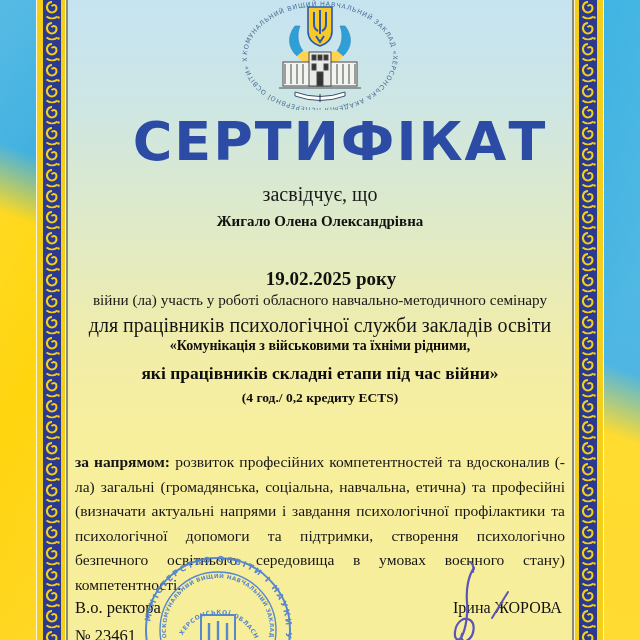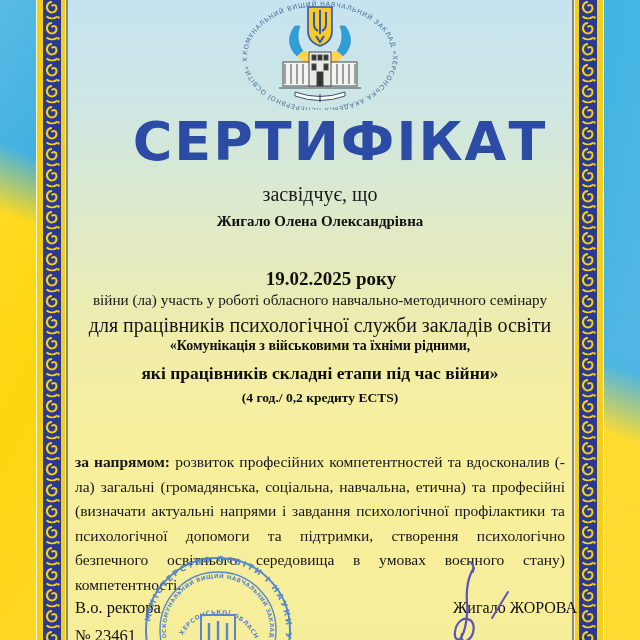--- a/index.html
+++ b/index.html
@@ -143,21 +143,21 @@
   <div class="abs part1">війни (ла) участь у роботі обласного навчально-методичного семінару</div>
   <div class="abs part2">для працівників психологічної служби закладів освіти</div>
   <div class="abs sem1">«Комунікація з військовими та їхніми рідними,</div>
   <div class="abs sem2">які працівників складні етапи під час війни»</div>
   <div class="abs credits">(4 год./ 0,2  кредиту ECTS)</div>
 
   <div class="direction"><b>за напрямом:</b><span> розвиток професійних компетентностей та вдосконалив (-ла) загальні (громадянська, соціальна, навчальна, етична) та професійні (визначати актуальні напрями і завдання психологічної профілактики та психологічної допомоги та підтримки, створення психологічно безпечного освітнього середовища в умовах воєнного стану) компетентності.</span></div>
 
   <div class="role">В.о. ректора</div>
   <div class="cert-no">№ 23461</div>
-  <div class="signer">Жигало ЖОРОВА</div>
+  <div class="signer">Ірина ЖОРОВА</div>
 
   <div class="seal-wrap">
     <svg viewBox="0 0 150 150" width="150" height="150">
       <defs>
         <path id="sealOuter" d="M 7 77 A 68 68 0 1 1 143 77 A 68 68 0 1 1 7 77"></path>
         <path id="sealInner" d="M 23 77 A 52 52 0 1 1 127 77 A 52 52 0 1 1 23 77"></path>
         <path id="sealArc" d="M 38 86 A 40 40 0 0 1 112 86"></path>
       </defs>
       <circle cx="75" cy="77" r="72" fill="none" stroke="#4b7fd0" stroke-width="2"></circle>
       <circle cx="75" cy="77" r="58" fill="none" stroke="#4b7fd0" stroke-width="1.4"></circle>

